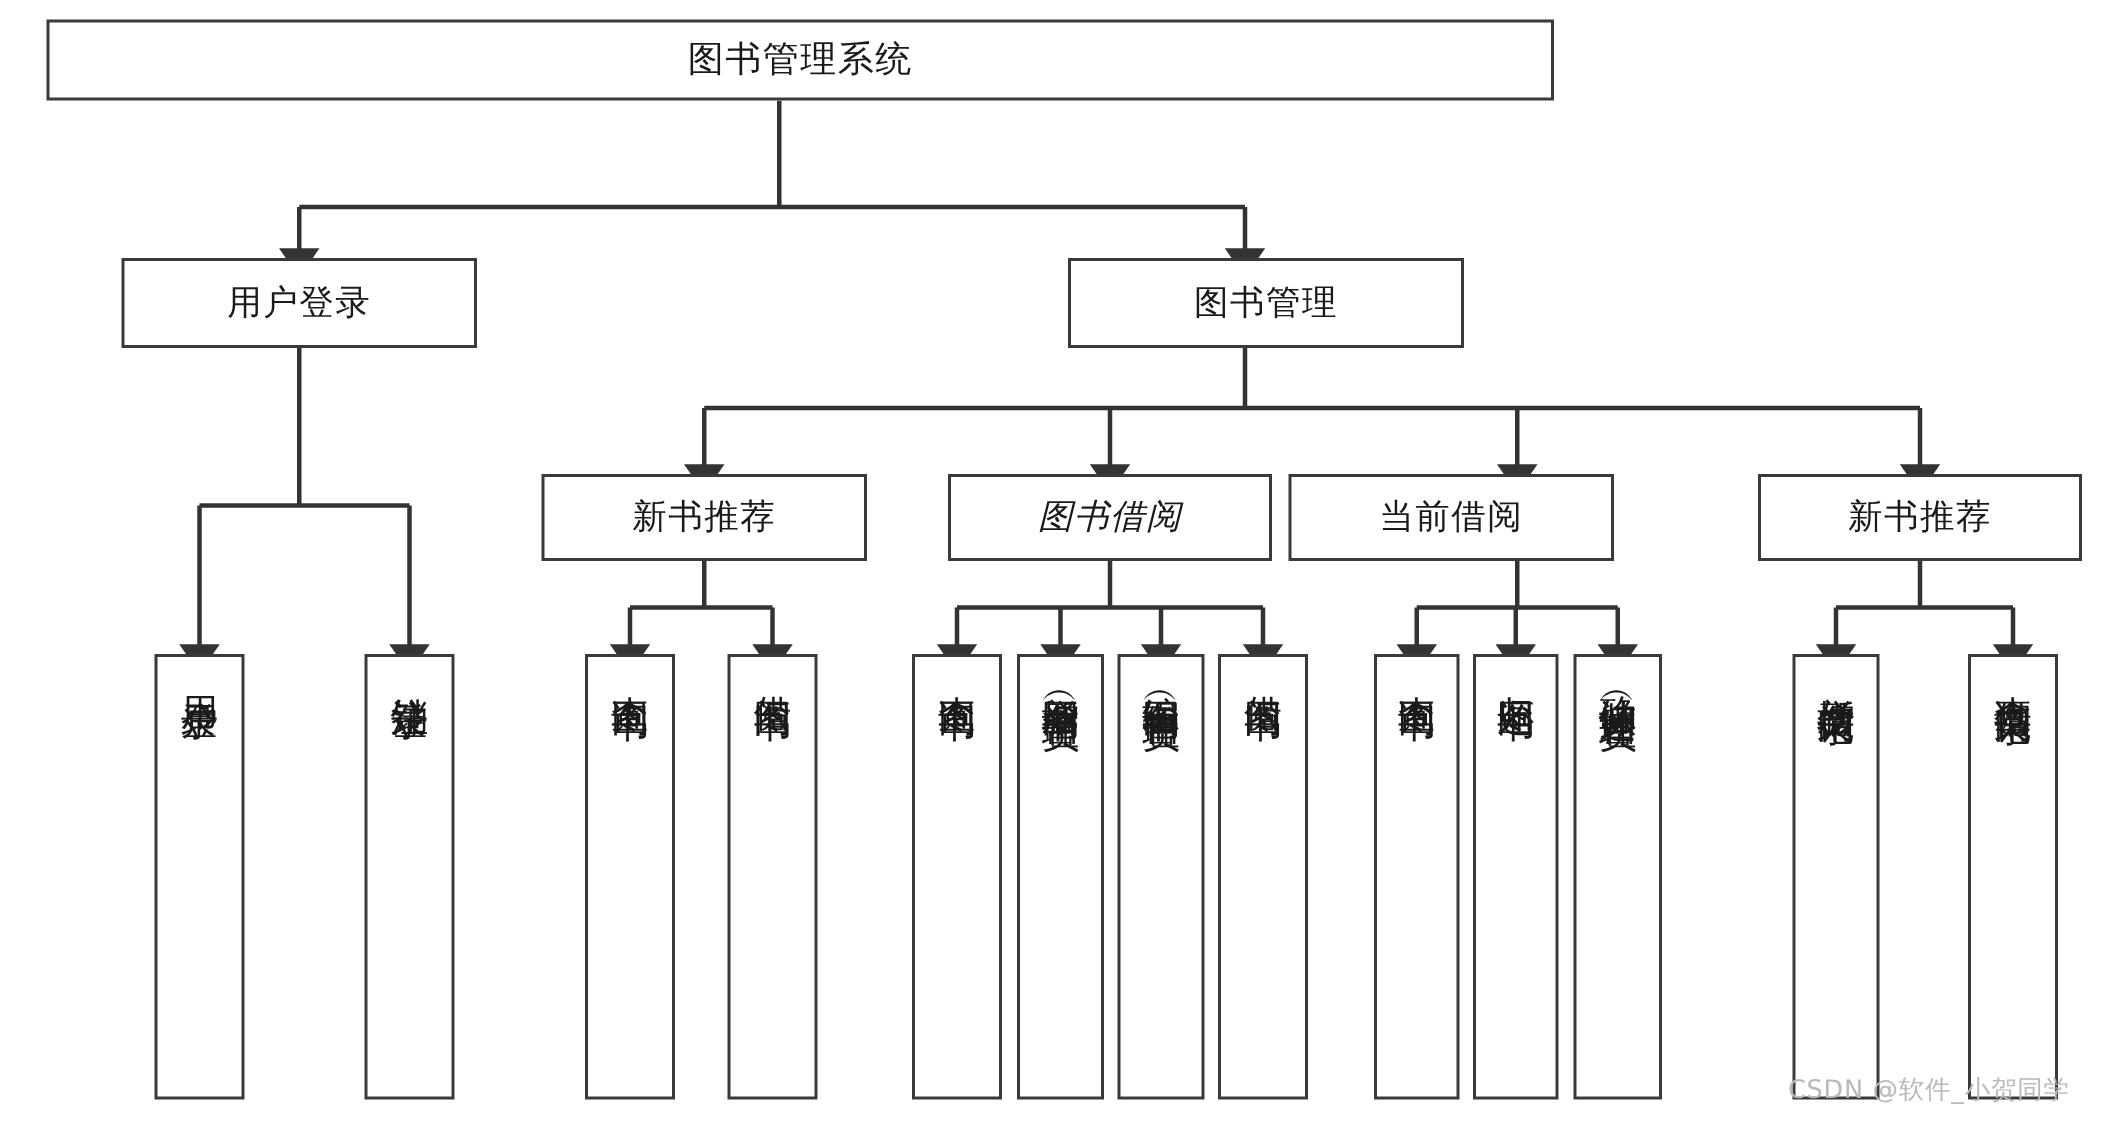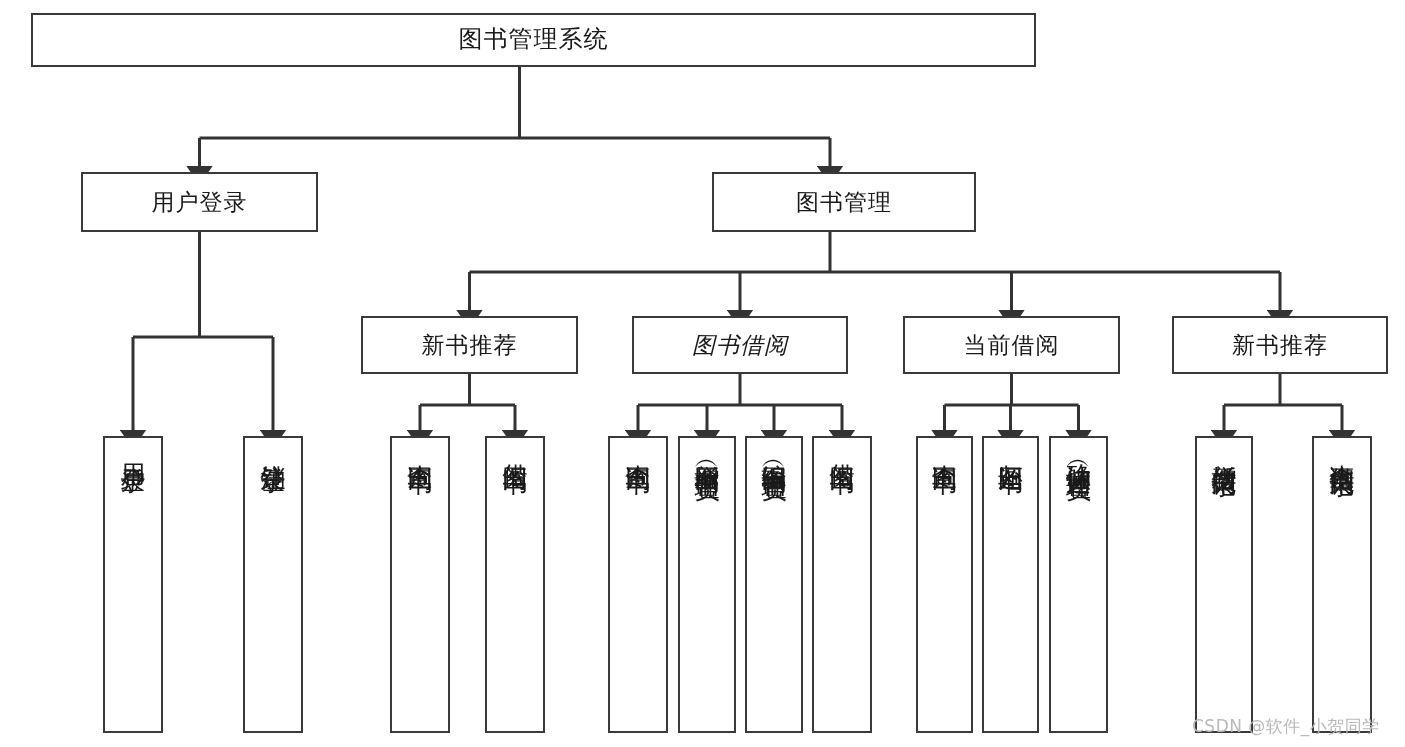--- a/index.html
+++ b/index.html
@@ -125,21 +125,21 @@
       </div>
       <div class="node-box node-h" style="left: 712px; top: 172px; width: 264px; height: 60px;">
         <span class="node-label">图书管理</span>
       </div>
       <div class="node-box node-h" style="left: 361px; top: 316px; width: 217px; height: 58px;">
         <span class="node-label">新书推荐</span>
       </div>
       <div class="node-box node-h" style="left: 632px; top: 316px; width: 216px; height: 58px; font-style: italic;">
         <span class="node-label">图书借阅</span>
       </div>
-      <div class="node-box node-h" style="left: 903px; top: 316px; width: 217px; height: 58px;">
+      <div class="node-box node-h" style="left: 859px; top: 316px; width: 217px; height: 58px;">
         <span class="node-label">当前借阅</span>
       </div>
       <div class="node-box node-h" style="left: 1172px; top: 316px; width: 216px; height: 58px;">
         <span class="node-label">新书推荐</span>
       </div>
       <div class="node-box node-v" style="left: 103px; top: 436px; width: 60px; height: 297px;">
         <span class="node-label">用户登录</span>
       </div>
       <div class="node-box node-v" style="left: 243px; top: 436px; width: 60px; height: 297px;">
         <span class="node-label">注销登录</span>

